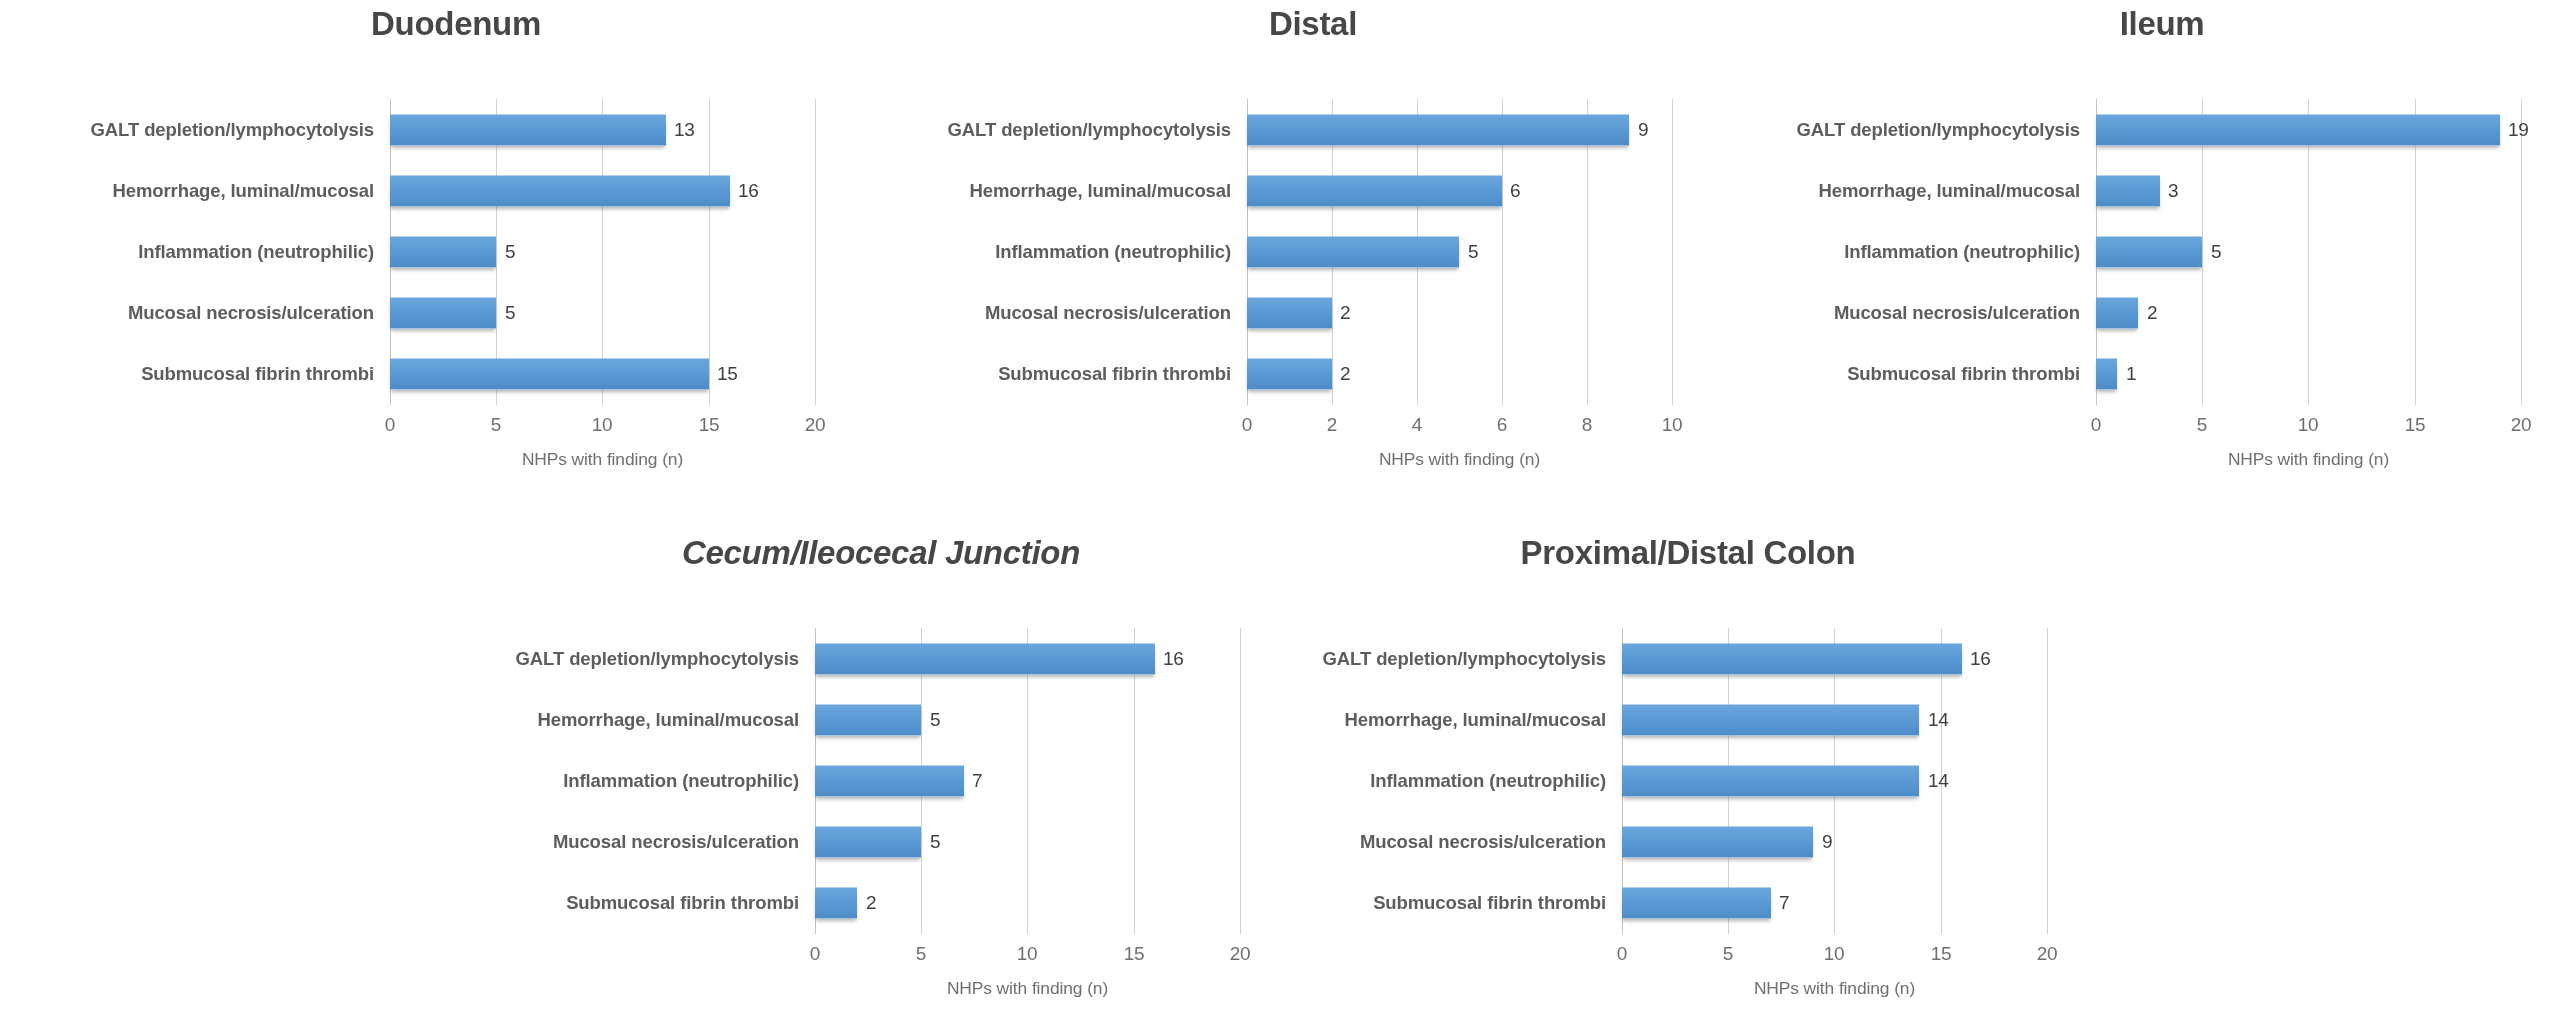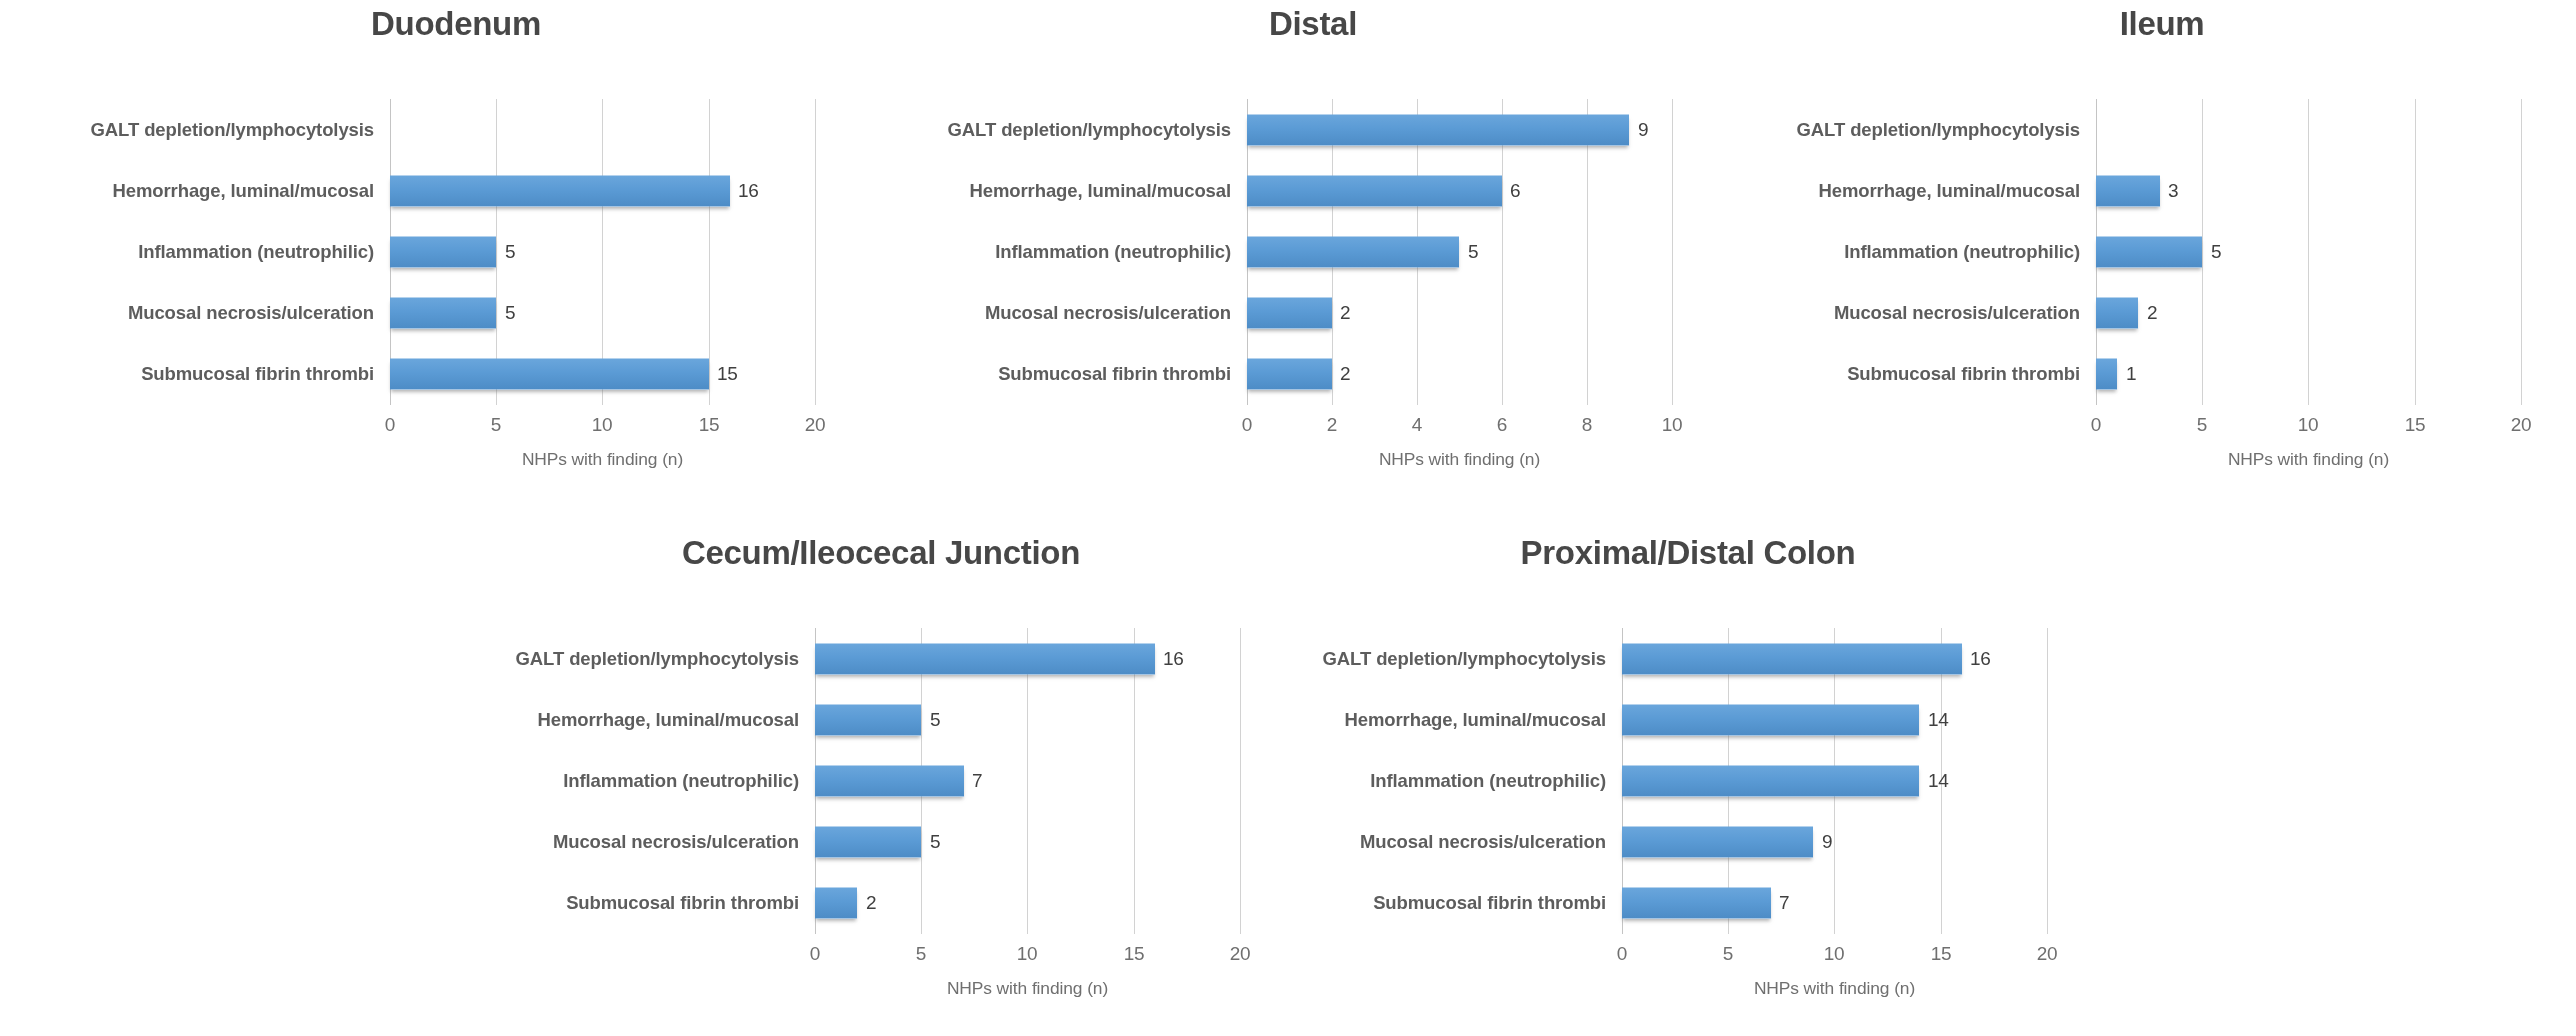--- a/index.html
+++ b/index.html
@@ -114,20 +114,24 @@
         <div style="position: absolute; left: 390px; top: 0px; width: 425px; height: 306px;">
           <div class="grid zero" style="left: 0px;"></div>
           <div class="grid" style="left: 106px;"></div>
           <div class="grid" style="left: 212px;"></div>
           <div class="grid" style="left: 319px;"></div>
           <div class="grid" style="left: 425px;"></div>
         </div>
         <div class="rows" style="position: relative; height: 306px;">
           <div class="row" style="height: 61px;">
             <div class="cat-label" style="width: 390px;">GALT depletion/lymphocytolysis</div>
+            <div class="track" style="width: 425px;">
+              <div class="bar" style="width: 276px; height: 31px;"></div>
+              <div class="bar-value" style="left: 284px;">13</div>
+            </div>
           </div>
           <div class="row" style="height: 61px;">
             <div class="cat-label" style="width: 390px;">Hemorrhage, luminal/mucosal</div>
             <div class="track" style="width: 425px;">
               <div class="bar" style="width: 340px; height: 31px;"></div>
               <div class="bar-value" style="left: 348px;">16</div>
             </div>
           </div>
           <div class="row" style="height: 61px;">
             <div class="cat-label" style="width: 390px;">Inflammation (neutrophilic)</div>
@@ -226,20 +230,24 @@
         <div style="position: absolute; left: 390px; top: 0px; width: 425px; height: 306px;">
           <div class="grid zero" style="left: 0px;"></div>
           <div class="grid" style="left: 106px;"></div>
           <div class="grid" style="left: 212px;"></div>
           <div class="grid" style="left: 319px;"></div>
           <div class="grid" style="left: 425px;"></div>
         </div>
         <div class="rows" style="position: relative; height: 306px;">
           <div class="row" style="height: 61px;">
             <div class="cat-label" style="width: 390px;">GALT depletion/lymphocytolysis</div>
+            <div class="track" style="width: 425px;">
+              <div class="bar" style="width: 404px; height: 31px;"></div>
+              <div class="bar-value" style="left: 412px;">19</div>
+            </div>
           </div>
           <div class="row" style="height: 61px;">
             <div class="cat-label" style="width: 390px;">Hemorrhage, luminal/mucosal</div>
             <div class="track" style="width: 425px;">
               <div class="bar" style="width: 64px; height: 31px;"></div>
               <div class="bar-value" style="left: 72px;">3</div>
             </div>
           </div>
           <div class="row" style="height: 61px;">
             <div class="cat-label" style="width: 390px;">Inflammation (neutrophilic)</div>
@@ -267,21 +275,21 @@
           <div class="xtick" style="left: 0px;">0</div>
           <div class="xtick" style="left: 106px;">5</div>
           <div class="xtick" style="left: 212px;">10</div>
           <div class="xtick" style="left: 319px;">15</div>
           <div class="xtick" style="left: 425px;">20</div>
         </div>
         <div class="axis-title" style="left: 390px; top: 350px; width: 425px;">NHPs with finding (n)</div>
       </div>
     </div>
     <div class="panel" style="left: 425px; top: 536px; width: 858px;">
-      <div class="panel-title" style="width: 912px; margin-left: 0px;">Cecum/Ileocecal Junction</div>
+      <div class="panel-title" style="width: 912px; margin-left: 0px; font-style: italic;">Cecum/Ileocecal Junction</div>
       <div class="plot-wrap" style="position: absolute; left: 0px; top: 92px; width: 858px; height: 306px;">
         <div style="position: absolute; left: 390px; top: 0px; width: 425px; height: 306px;">
           <div class="grid zero" style="left: 0px;"></div>
           <div class="grid" style="left: 106px;"></div>
           <div class="grid" style="left: 212px;"></div>
           <div class="grid" style="left: 319px;"></div>
           <div class="grid" style="left: 425px;"></div>
         </div>
         <div class="rows" style="position: relative; height: 306px;">
           <div class="row" style="height: 61px;">

